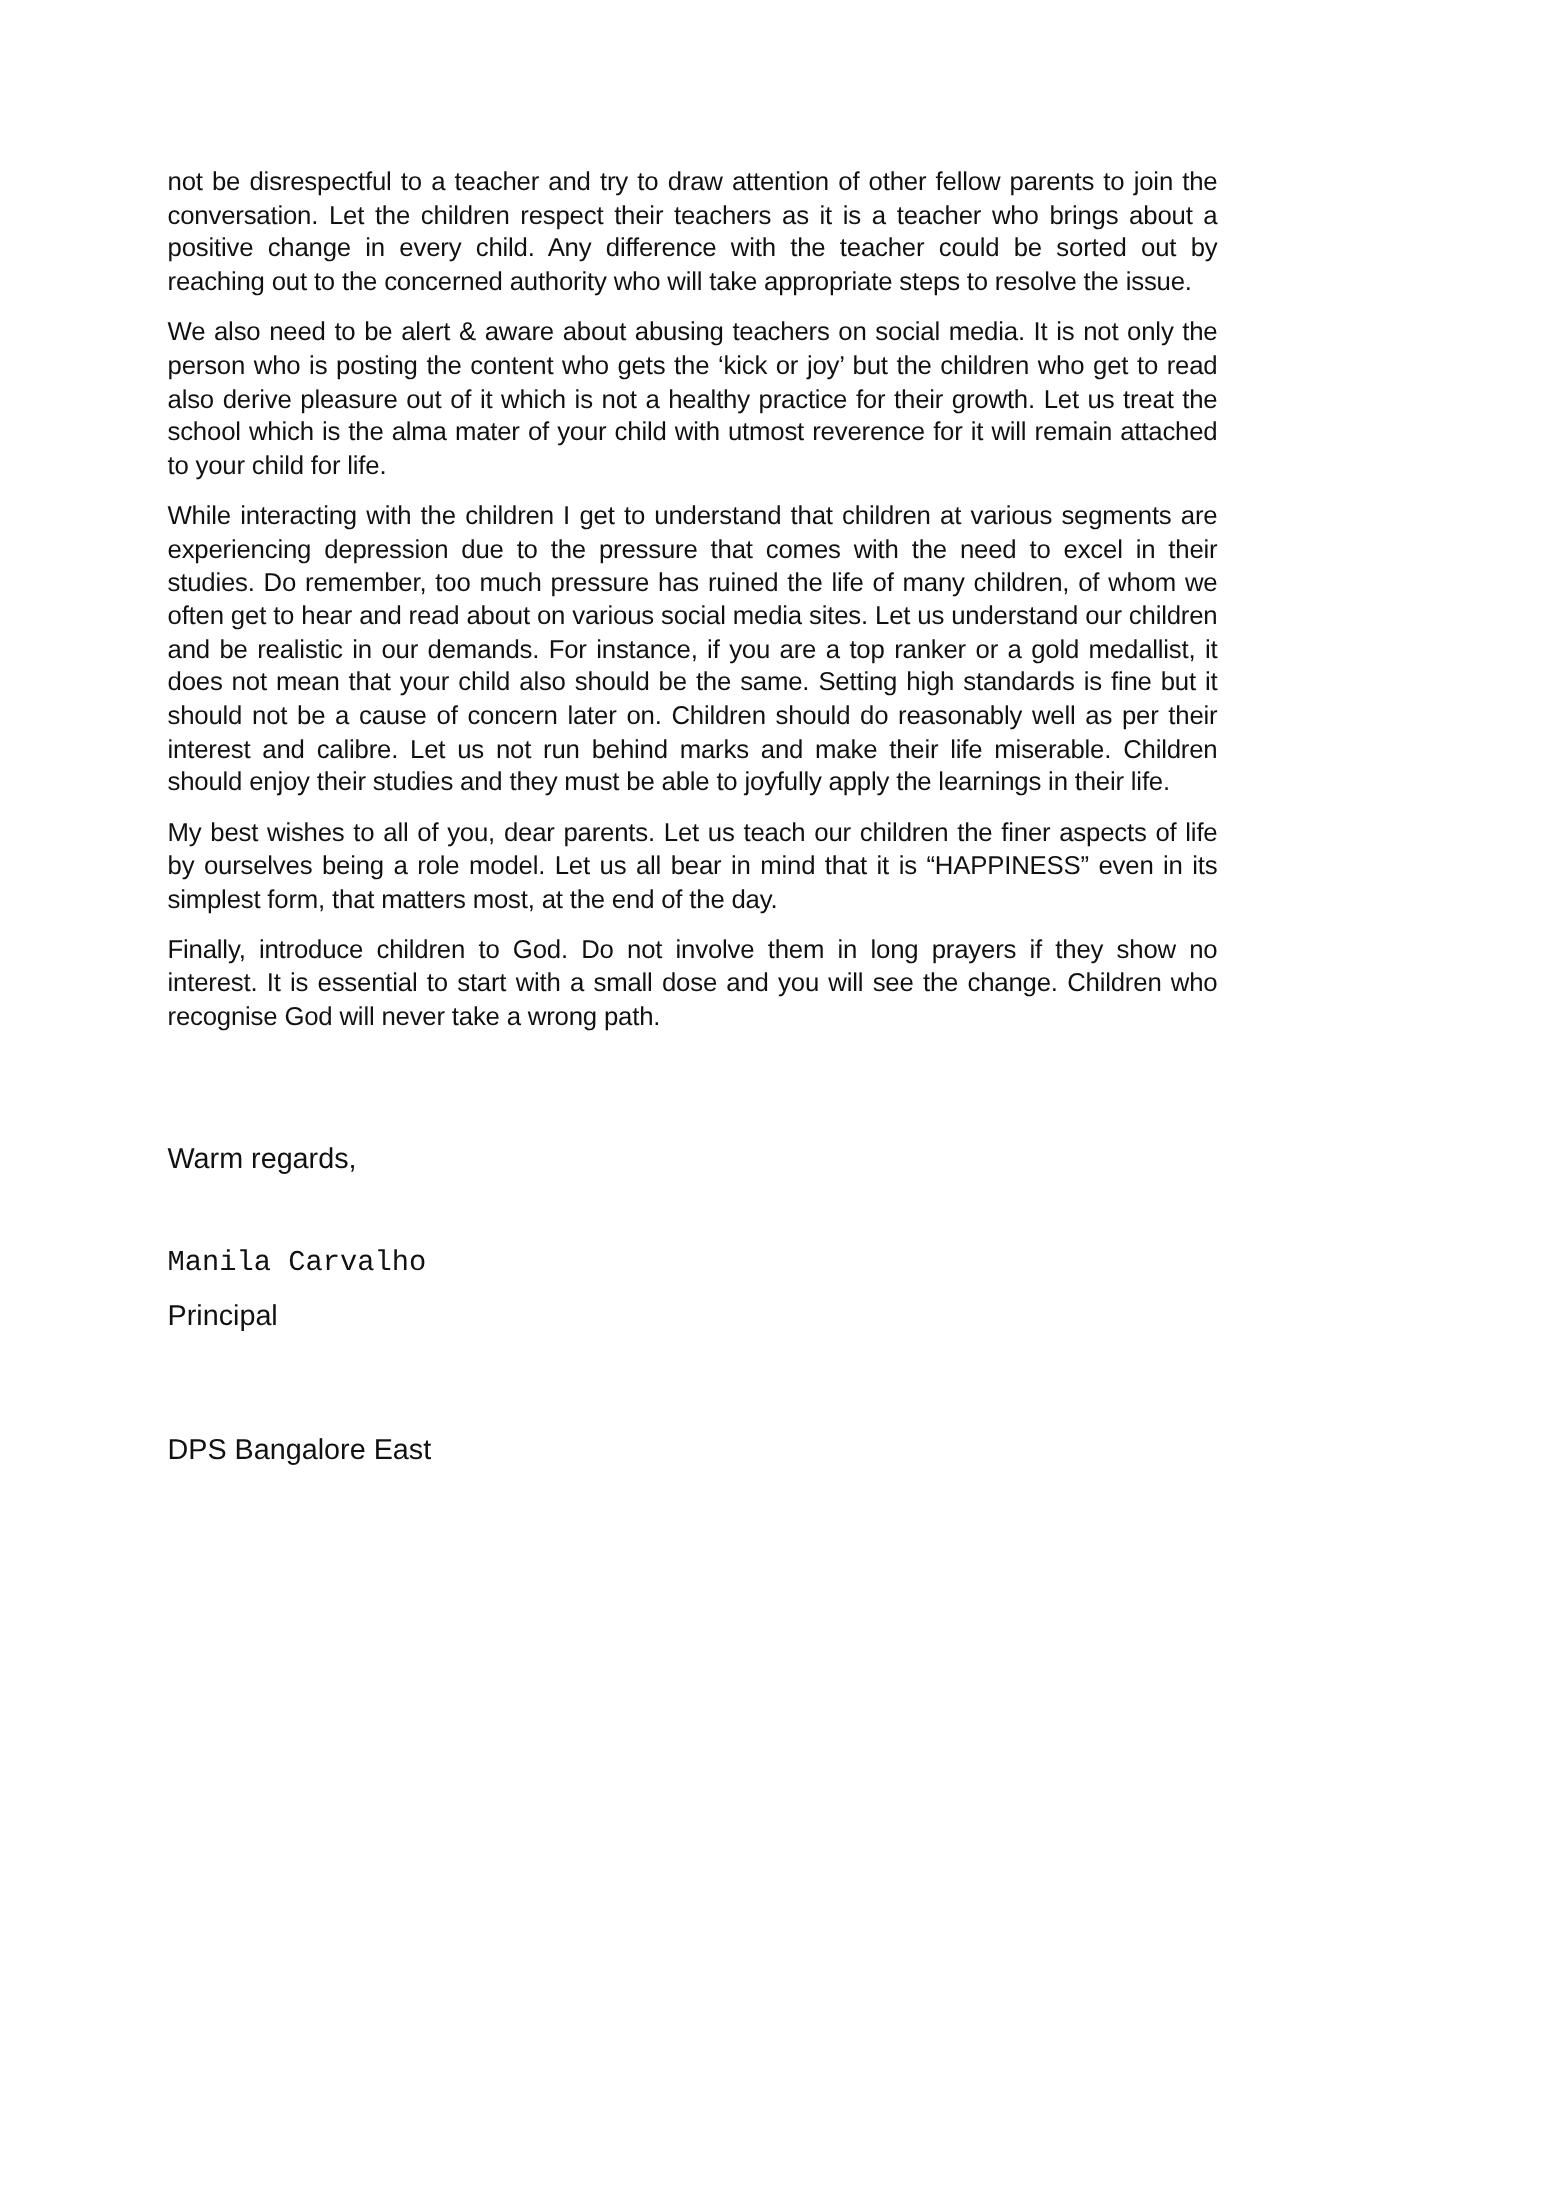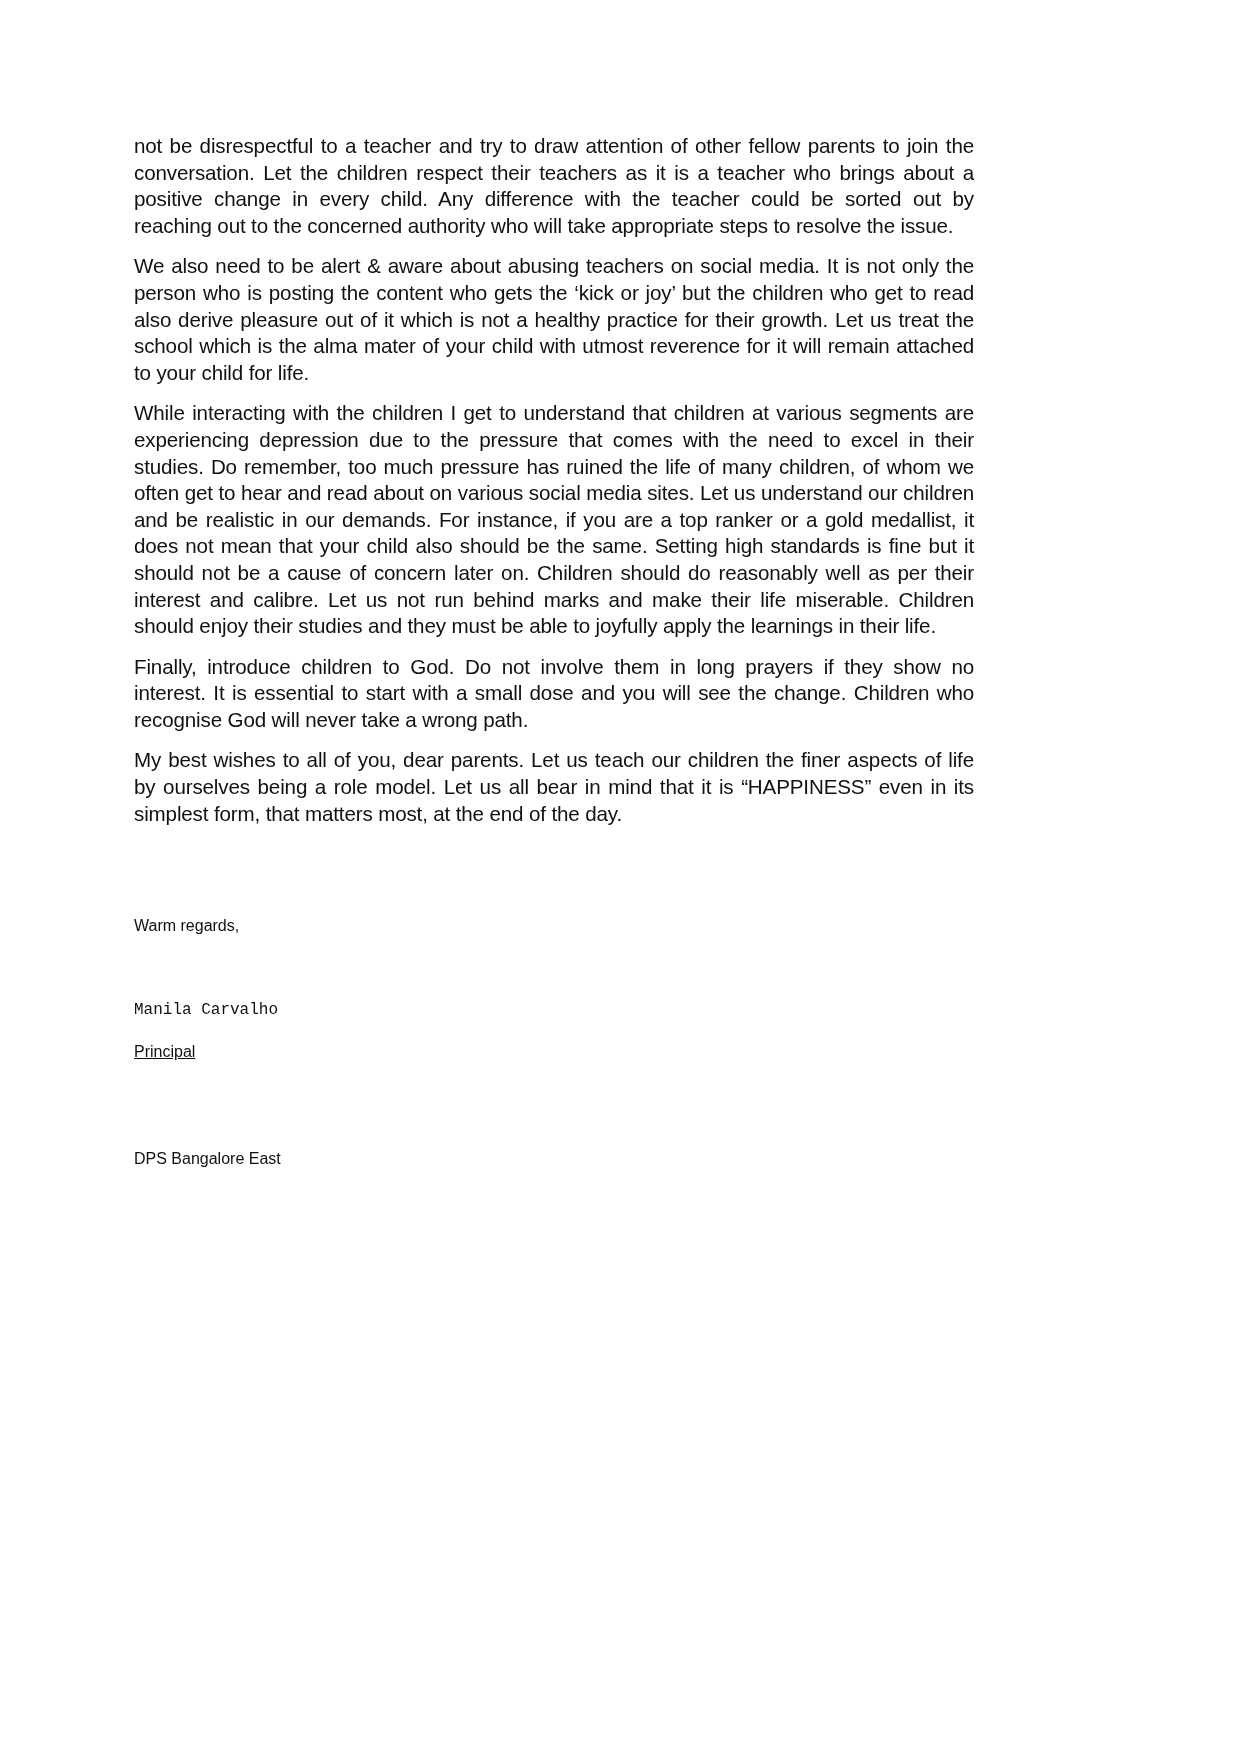--- a/index.html
+++ b/index.html
@@ -33,39 +33,39 @@
       margin: 0 0 14px 0;
       font-size: 20.6px;
       line-height: 26.6px;
       text-align: justify;
       letter-spacing: -0.15px;
       word-spacing: 0px;
     }
     .closing {
       position: absolute;
       left: 134px;
-      font-size: 16px;
+      font-size: 23px;
       line-height: 26.6px;
       margin: 0;
       white-space: nowrap;
     }
     .closing-regards { top: 913px; }
     .sig-name        { top: 997px; font-family: Liberation Mono, monospace; }
-    .sig-title       { top: 1039px; text-decoration: underline; }
+    .sig-title       { top: 1039px; }
     .sig-school      { top: 1146px; }
   </style>
 </head>
 <body>
 
 <div class="page">
   <div class="body-text">
     <p class="para">not be disrespectful to a teacher and try to draw attention of other fellow parents to join the conversation. Let the children respect their teachers as it is a teacher who brings about a positive change in every child. Any difference with the teacher could be sorted out by reaching out to the concerned authority who will take appropriate steps to resolve the issue.</p>
     <p class="para">We also need to be alert &amp; aware about abusing teachers on social media. It is not only the person who is posting the content who gets the ‘kick or joy’ but the children who get to read also derive pleasure out of it which is not a healthy practice for their growth. Let us treat the school which is the alma mater of your child with utmost reverence for it will remain attached to your child for life.</p>
     <p class="para">While interacting with the children I get to understand that children at various segments are experiencing depression due to the pressure that comes with the need to excel in their studies. Do remember, too much pressure has ruined the life of many children, of whom we often get to hear and read about on various social media sites. Let us understand our children and be realistic in our demands. For instance, if you are a top ranker or a gold medallist, it does not mean that your child also should be the same. Setting high standards is fine but it should not be a cause of concern later on. Children should do reasonably well as per their interest and calibre. Let us not run behind marks and make their life miserable. Children should enjoy their studies and they must be able to joyfully apply the learnings in their life.</p>
+    <p class="para">My best wishes to all of you, dear parents. Let us teach our children the finer aspects of life by ourselves being a role model. Let us all bear in mind that it is “HAPPINESS” even in its simplest form, that matters most, at the end of the day.</p>
     <p class="para">Finally, introduce children to God. Do not involve them in long prayers if they show no interest.  It is essential to start with a small dose and you will see the change. Children who recognise God will never take a wrong path.</p>
-    <p class="para">My best wishes to all of you, dear parents. Let us teach our children the finer aspects of life by ourselves being a role model. Let us all bear in mind that it is “HAPPINESS” even in its simplest form, that matters most, at the end of the day.</p>
   </div>
 
   <p class="closing closing-regards">Warm regards,</p>
   <p class="closing sig-name">Manila Carvalho</p>
   <p class="closing sig-title">Principal</p>
   <p class="closing sig-school">DPS Bangalore East</p>
 </div>
 
 </body></html>

